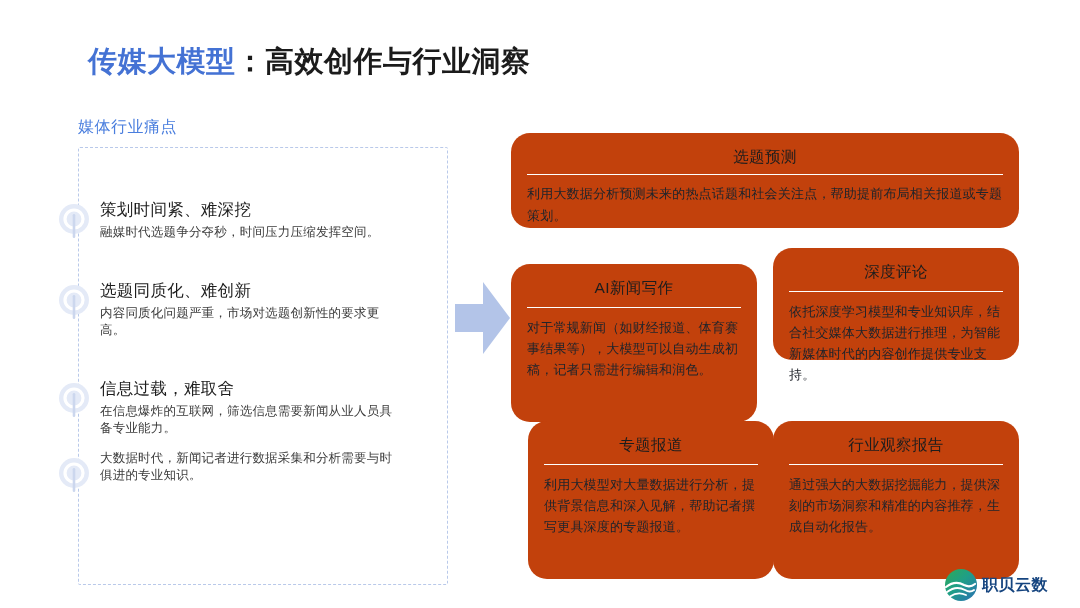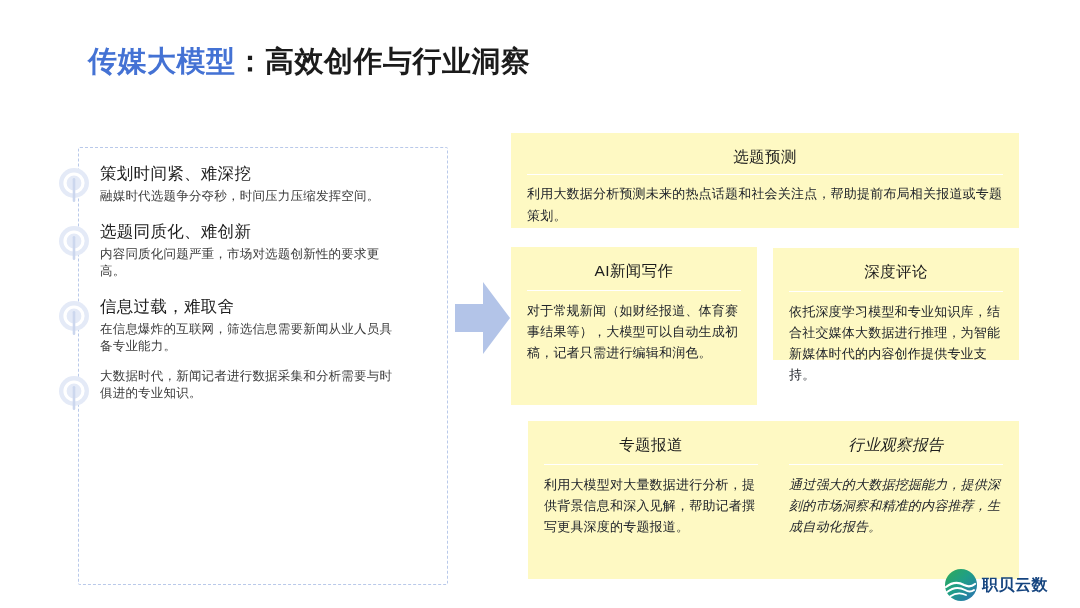--- a/index.html
+++ b/index.html
@@ -73,20 +73,21 @@
     top: 8px;
     width: 36px;
     height: 36px;
   }
   .pain-title {
     font-size: 16.5px;
     color: #1d1d1d;
     line-height: 26px;
     margin-bottom: 2px;
     letter-spacing: 0.3px;
+    margin-top: 36px;
   }
   .pain-desc {
     font-size: 12.5px;
     color: #3b3b3b;
     line-height: 17px;
     width: 298px;
     letter-spacing: 0.2px;
   }
 
   
@@ -99,29 +100,30 @@
   }
 
   
   .cards {
     position: absolute;
     left: 511px;
     top: 133px;
   }
   .card {
     position: absolute;
-    background: #fef9c3;
+    background: #c2410c;
     box-sizing: border-box;
     padding: 12px 16px 14px 16px;
+    border-radius: 19px;
   }
   .card.wide { left: 0; top: 0; width: 508px; height: 95px; }
-  .card.c1   { left: 0;   top: 114px; width: 246px; height: 158px; }
+  .card.c1   { left: 0;   top: 131px; width: 246px; height: 158px; }
   .card.c2   { left: 262px; top: 115px; width: 246px; height: 112px; }
   .card.c3   { left: 17px;   top: 288px; width: 246px; height: 158px; }
-  .card.c4   { left: 262px; top: 288px; width: 246px; height: 158px; font-style: italic; }
+  .card.c4   { left: 262px; top: 288px; width: 246px; height: 158px; }
 
   .card-title {
     text-align: center;
     font-size: 15.5px;
     color: #1d1d1d;
     line-height: 24px;
     letter-spacing: 0.4px;
     padding-bottom: 7px;
     border-bottom: 1px solid #ffffff;
   }
@@ -155,20 +157,23 @@
 </style>
 </head>
 <body>
 
 <div class="slide">
 
   <div class="title">
     <span class="t-blue">传媒大模型</span><span class="t-dark">：高效创作与行业洞察</span>
   </div>
 
+  <div class="left-panel">
+    <div class="left-head">媒体行业痛点</div>
+  </div>
 
   <div class="pain-box"></div>
 
   <div class="pain-list">
 
     <div class="pain-item">
       <span class="marker">
         <svg width="36" height="36" viewBox="0 0 36 36">
           <circle cx="16" cy="15" r="15" fill="#e4eaf7"></circle>
           <circle cx="16" cy="15" r="9" fill="none" stroke="#ffffff" stroke-width="3.2"></circle>

